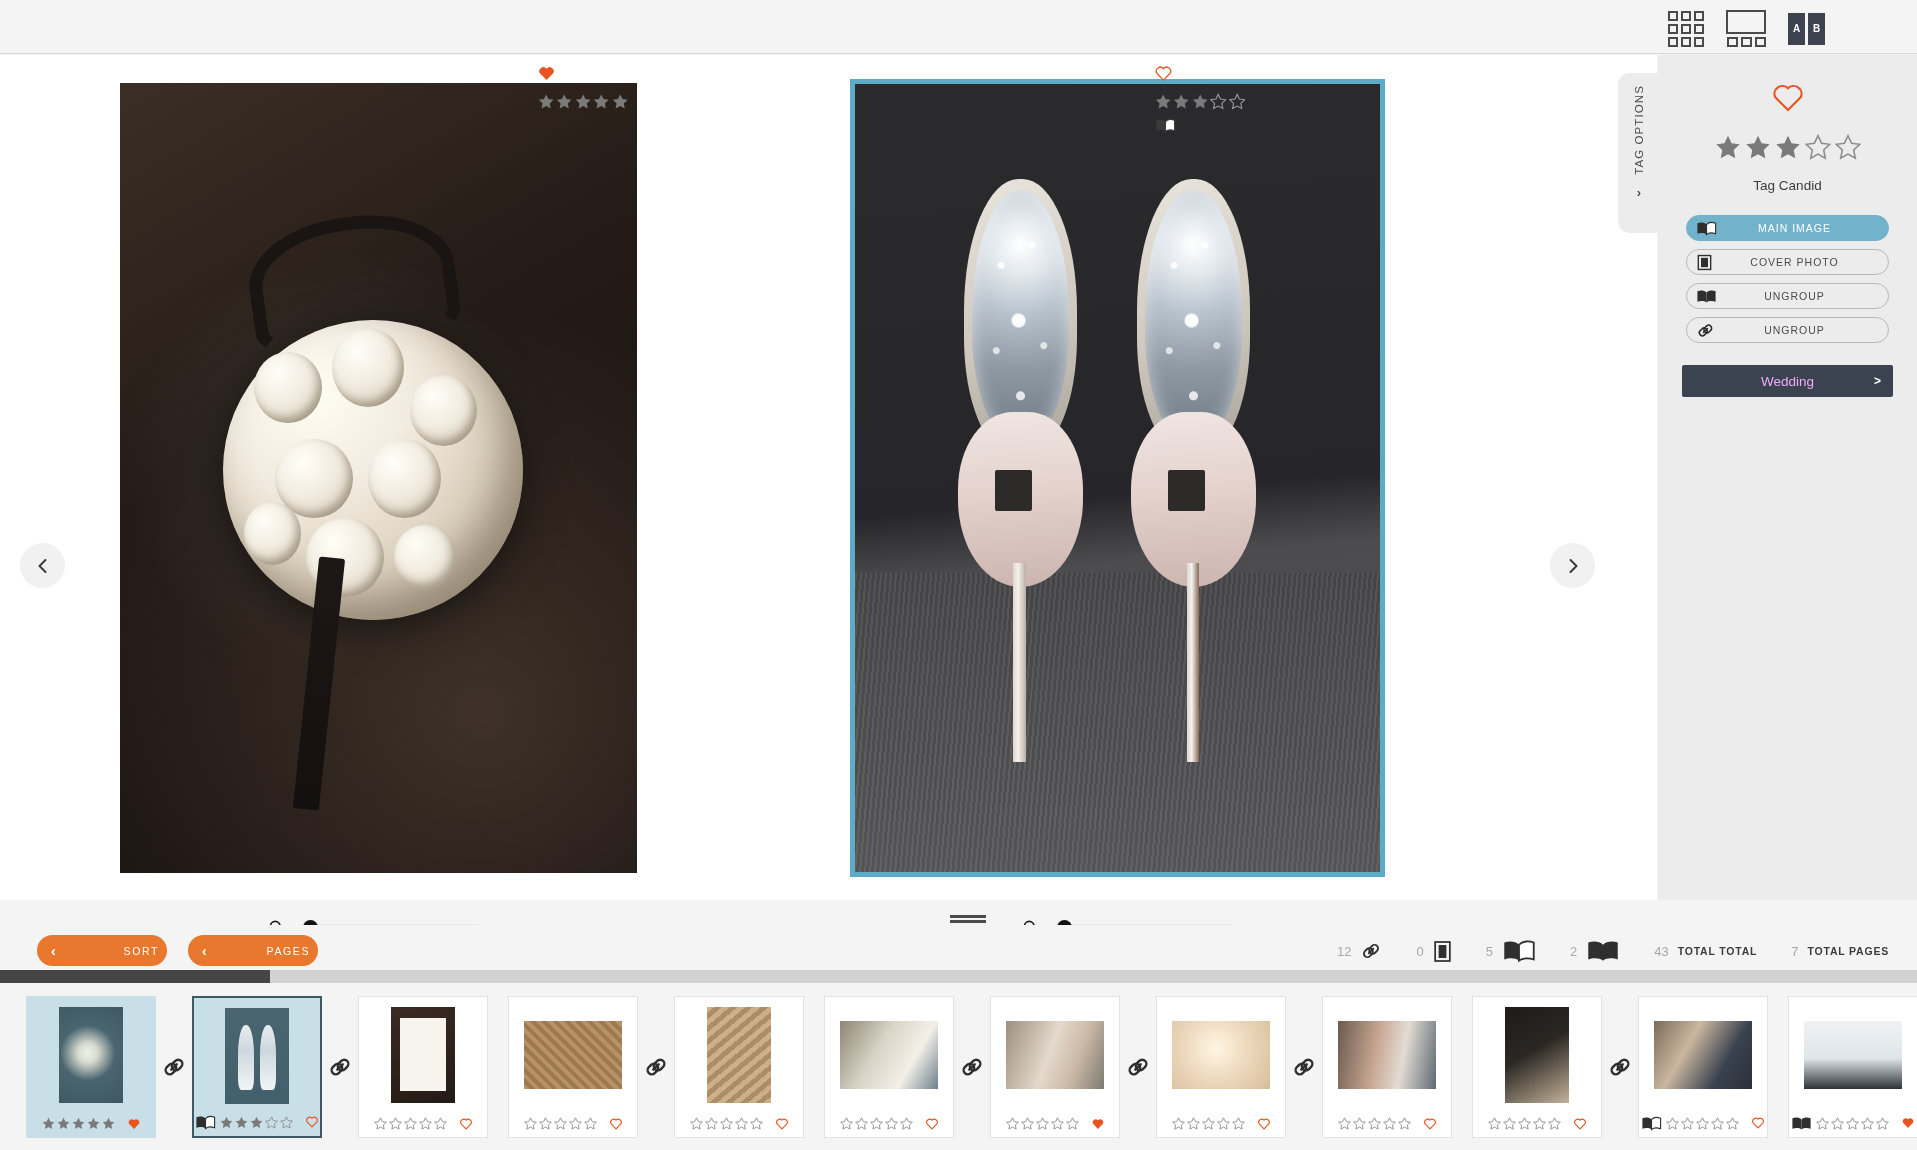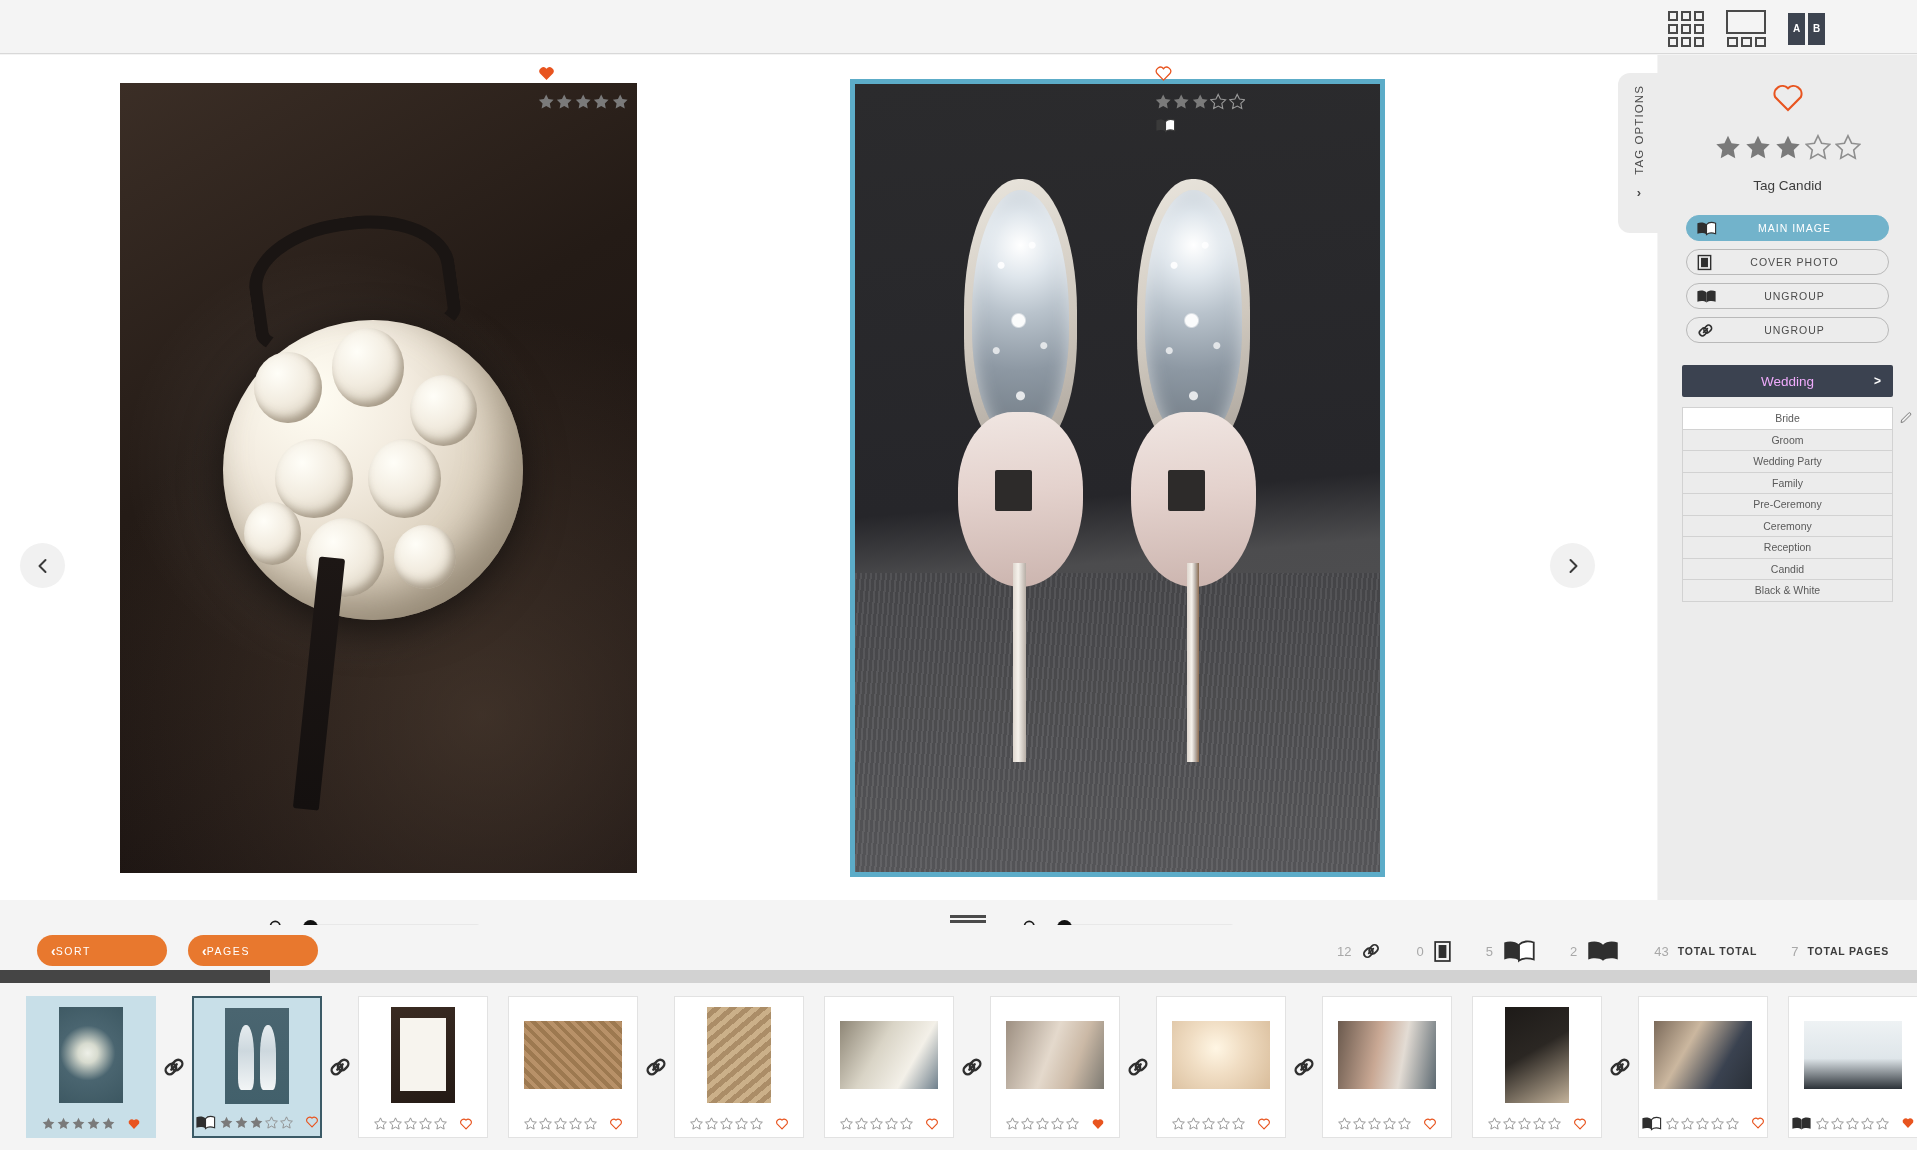--- a/index.html
+++ b/index.html
@@ -218,21 +218,21 @@
     position: absolute; left: 0; top: 925px; width: 1917px; height: 55px;
     background: #f4f4f4;
   }
   .pill {
     position: absolute; top: 10px; height: 31px; border-radius: 16px; background: #e8782e;
     display: flex; align-items: center; cursor: pointer;
   }
   .pill.sort { left: 37px; width: 130px; }
   .pill.filter { left: 188px; width: 130px; }
   .pill .c { margin-left: 14px; color: #fff; font-size: 14px; font-weight: bold; }
-  .pill .l { flex: 1; text-align: left; color: #fff; font-size: 10.5px; letter-spacing: 1.6px; padding-right: 8px; }
+  .pill .l { flex: 1; text-align: right; color: #fff; font-size: 10.5px; letter-spacing: 1.6px; padding-right: 8px; }
 
   .stats { position: absolute; right: 28px; top: 14px; display: flex; align-items: center; text-align: center; }
   .stat { display: flex; align-items: center; }
   .stat .num { font-size: 13px; color: #a8a8a8; margin-right: 9px; }
   .stat .lab { font-size: 10.5px; letter-spacing: .8px; color: #3c3c3c; font-weight: bold; }
   .stat .ic { display: flex; align-items: center; }
   .gap { width: 34px; }
 
   
   .scrollbar-wrap {
@@ -533,34 +533,20 @@
         <span class="lbl">UNGROUP</span>
       </div>
 
     </div>
 
     <div class="cat-header">
       <span class="t">Wedding</span>
       <span class="a">&gt;</span>
     </div>
 
-    <div class="cat-list">
-      <svg class="pencil" viewBox="0 0 20 20">
-        <path d="M3 16.4 L3.7 13 L13.6 3.1 a1.9 1.9 0 0 1 2.7 2.7 L6.4 15.7 Z" fill="none" stroke="#7a7a7a" stroke-width="1.4"></path>
-      </svg>
-      <div class="cat-item selected">Bride</div>
-      <div class="cat-item">Groom</div>
-      <div class="cat-item">Wedding Party</div>
-      <div class="cat-item">Family</div>
-      <div class="cat-item">Pre-Ceremony</div>
-      <div class="cat-item">Ceremony</div>
-      <div class="cat-item">Reception</div>
-      <div class="cat-item">Candid</div>
-      <div class="cat-item">Black &amp; White</div>
-    </div>
 
   </div>
 
   <div class="drag-handle">
     <i></i>
       <i></i>
   </div>
 
   <div class="toolbar">
 

